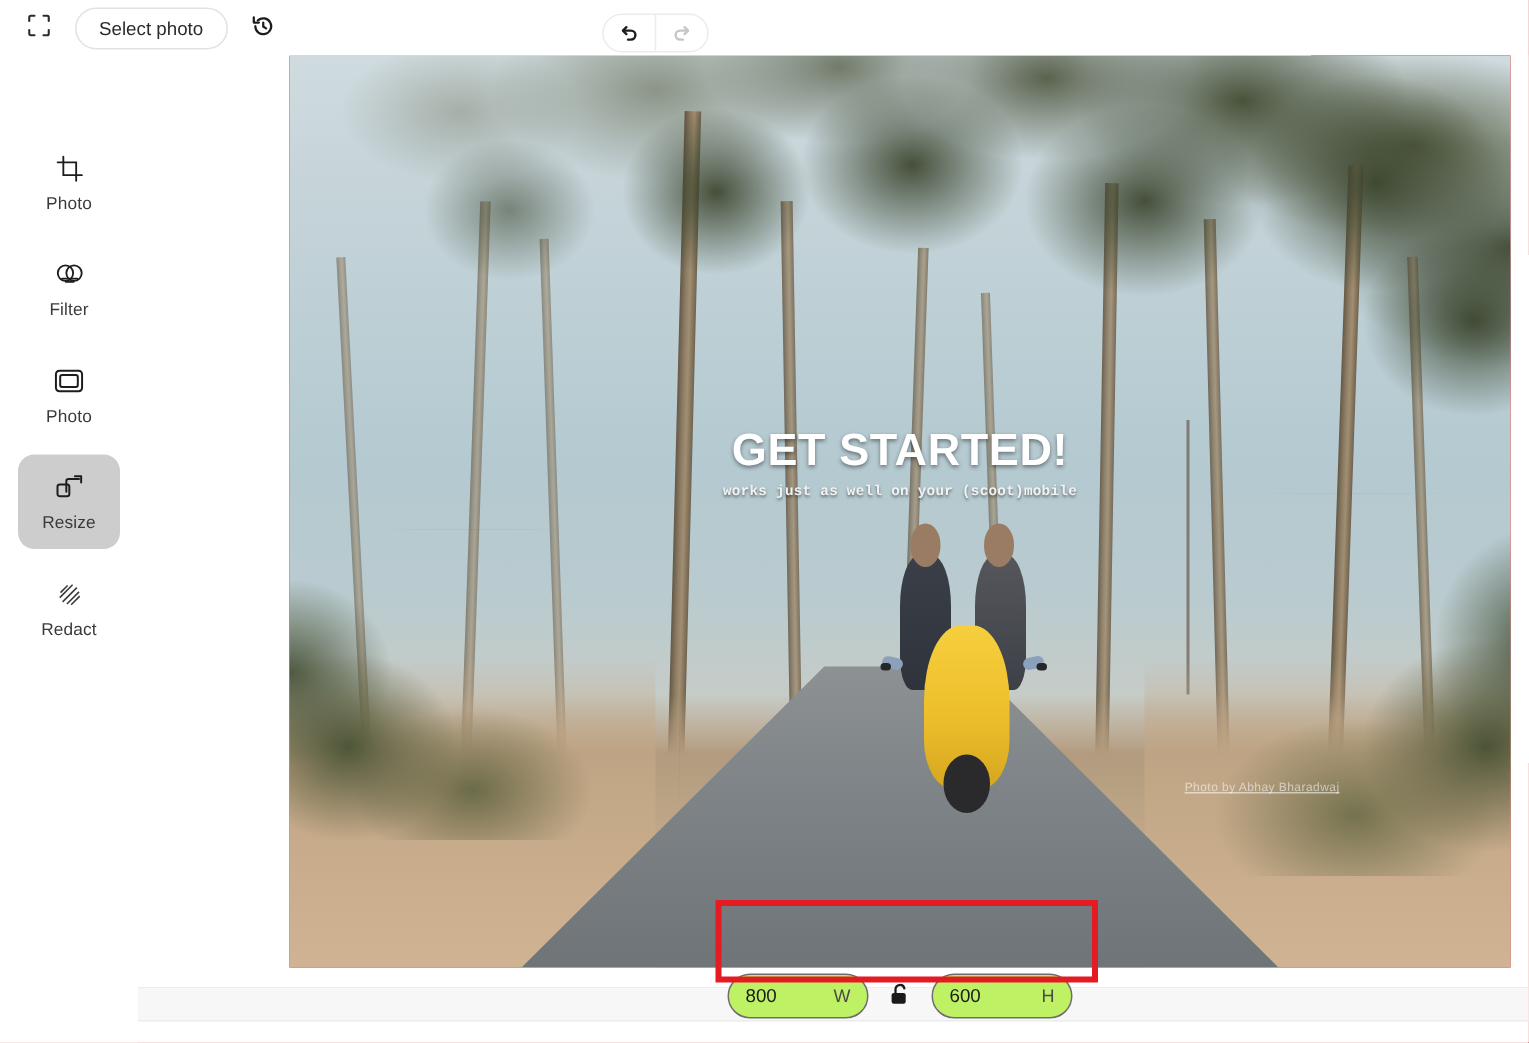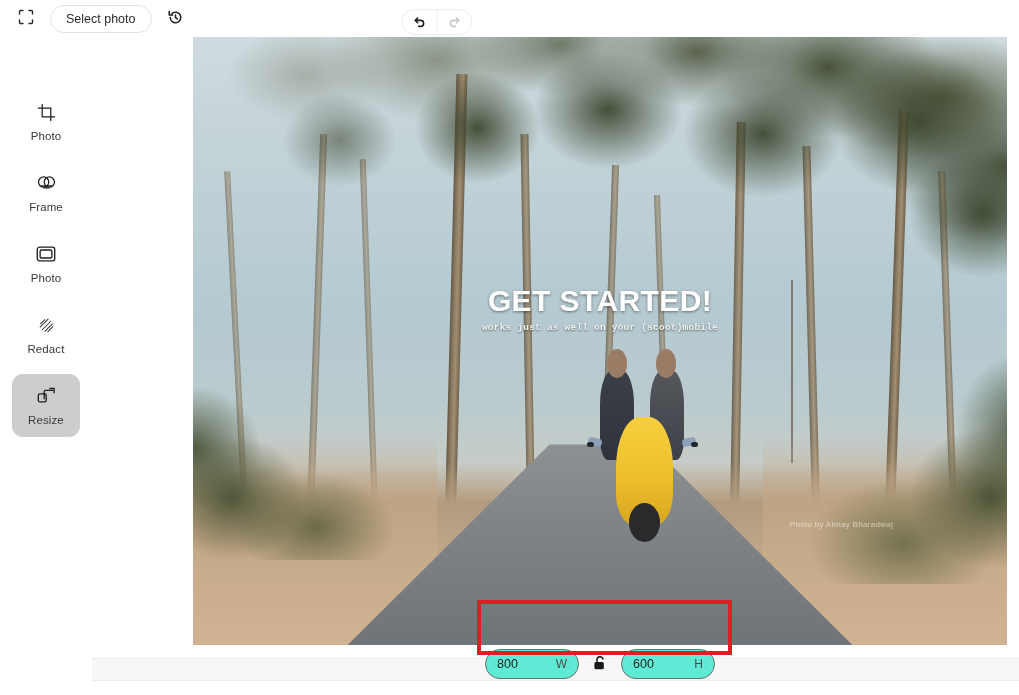--- a/index.html
+++ b/index.html
@@ -221,33 +221,34 @@
     letter-spacing: .2px;
     text-shadow: 0 1px 2px rgba(0,0,0,.5);
     font-family: Liberation Mono, monospace;
   }
   .watermark {
     position: absolute; right: 14%; bottom: 19%;
     color: rgba(255,255,255,.55); font-size: 8px;
     letter-spacing: .3px;
     font-family: "Liberation Sans", sans-serif;
     pointer-events: none;
+    text-decoration: underline;
   }
   .size-controls {
     position: absolute; left: 101px; top: 600px;
     width: 814px; height: 54px;
     display: flex; align-items: center; justify-content: center;
     gap: 10px;
     z-index: 25;
   }
   .num-field {
     position: relative;
     width: 94px; height: 30px;
     border: 1px solid #6e6e6e; border-radius: 15px;
-    background: #5eead4;
+    background: #bef264;
     display: flex; align-items: center;
     padding: 0 11px;
     cursor: text;
   }
   .num-val {
     font-size: 12.5px; color: #1d1d1d;
     font-family: "Liberation Sans", sans-serif;
     flex: 1; border: none; background: transparent; outline: none;
     width: 100%; padding: 0;
   }
@@ -351,53 +352,53 @@
 
     <div class="tool">
       <span class="tool-ico">
         <svg width="21" height="19" viewBox="0 0 22 20" fill="none" stroke="#1d1d1d" stroke-width="1.3">
           <circle cx="8" cy="8.5" r="5.4"></circle>
           <circle cx="14" cy="8.5" r="5.4"></circle>
           <path d="M5.6 12.4h10.8" stroke-linecap="round"></path>
           <path d="M8.2 14.6h5.6" stroke-linecap="round"></path>
         </svg>
       </span>
-      <span class="tool-lbl">Frame</span>
+      <span class="tool-lbl">Filter</span>
     </div>
 
 
 
     <div class="tool">
       <span class="tool-ico">
         <svg width="20" height="18" viewBox="0 0 21 19" fill="none" stroke="#1d1d1d" stroke-width="1.4">
           <rect x="1.3" y="2.3" width="18.4" height="14.4" rx="2.4"></rect>
           <rect x="4.3" y="5.3" width="12.4" height="8.4" rx="1.4"></rect>
         </svg>
       </span>
       <span class="tool-lbl">Photo</span>
-    </div>
-
-    <div class="tool">
-      <span class="tool-ico">
-        <svg width="19" height="19" viewBox="0 0 20 20" fill="none" stroke="#3a3a3a" stroke-width="1.1">
-          <path d="M3 12 12 3M5 15 15 5M8 16.5 16.5 8M3.5 8.5 8.5 3.5M11 17 17 11"></path>
-        </svg>
-      </span>
-      <span class="tool-lbl">Redact</span>
     </div>
 
     <div class="tool active">
       <span class="tool-ico">
         <svg width="19" height="19" viewBox="0 0 20 20" fill="none" stroke="#1d1d1d" stroke-width="1.4">
           <rect x="1.4" y="7.3" width="8.3" height="8.3" rx="1.6"></rect>
           <path d="M7.6 12.4V5.1a1.6 1.6 0 0 1 1.6-1.6h7.3" stroke-linecap="round"></path>
           <path d="M13.6 1.6h4.4v4.4" stroke-linecap="round" stroke-linejoin="round"></path>
         </svg>
       </span>
       <span class="tool-lbl">Resize</span>
+    </div>
+
+    <div class="tool">
+      <span class="tool-ico">
+        <svg width="19" height="19" viewBox="0 0 20 20" fill="none" stroke="#3a3a3a" stroke-width="1.1">
+          <path d="M3 12 12 3M5 15 15 5M8 16.5 16.5 8M3.5 8.5 8.5 3.5M11 17 17 11"></path>
+        </svg>
+      </span>
+      <span class="tool-lbl">Redact</span>
     </div>
 
   </div>
 
   <div class="stage">
 
     <div class="photo-wrap">
       <div class="photo">
         <div class="sky"></div>
         <div class="canopy"></div>

